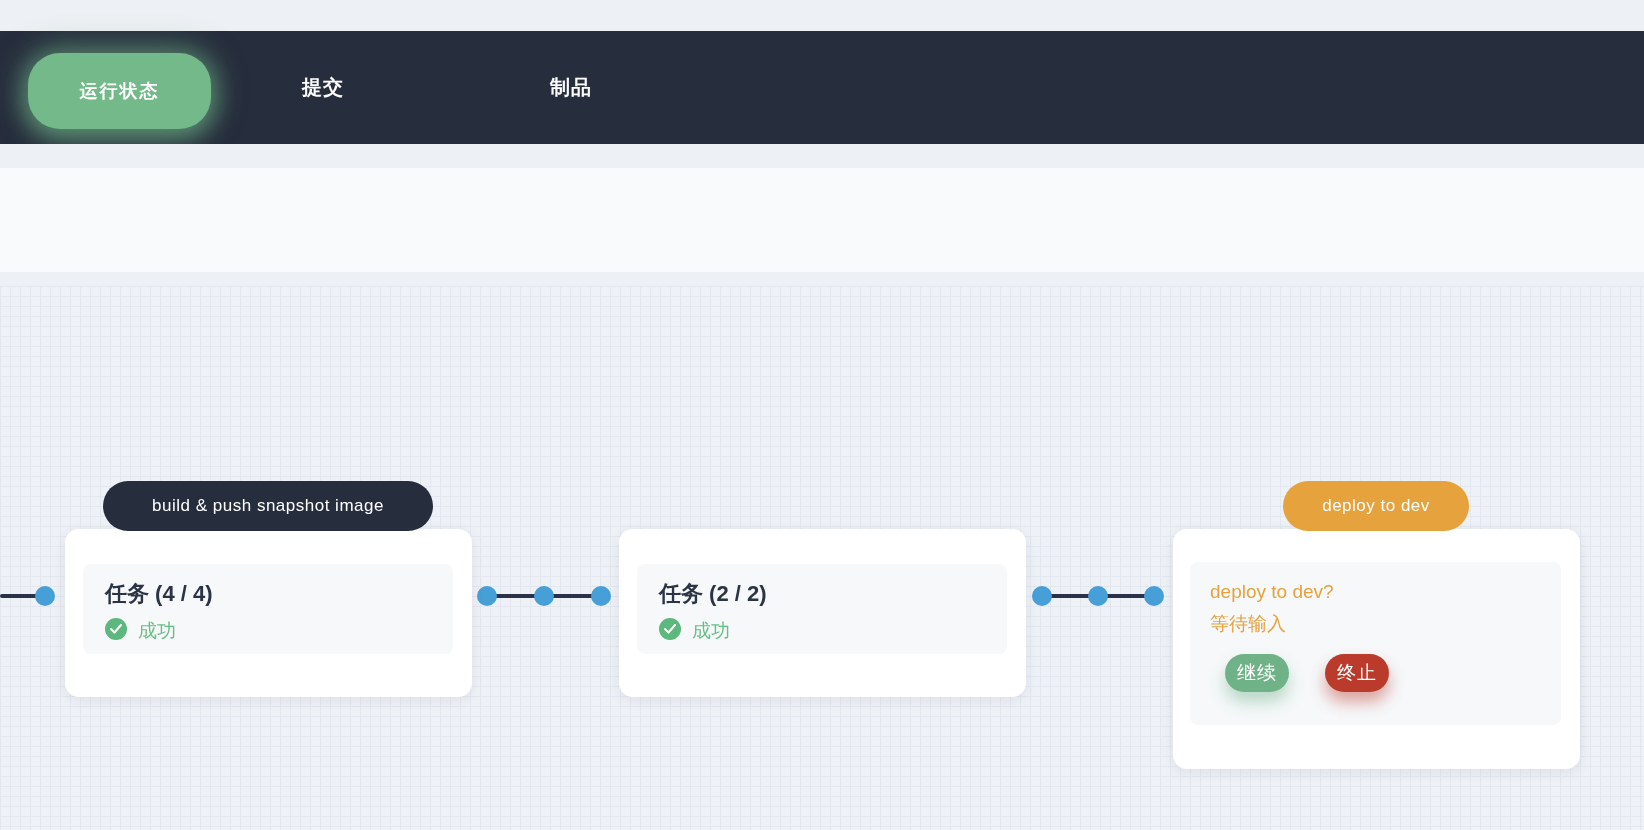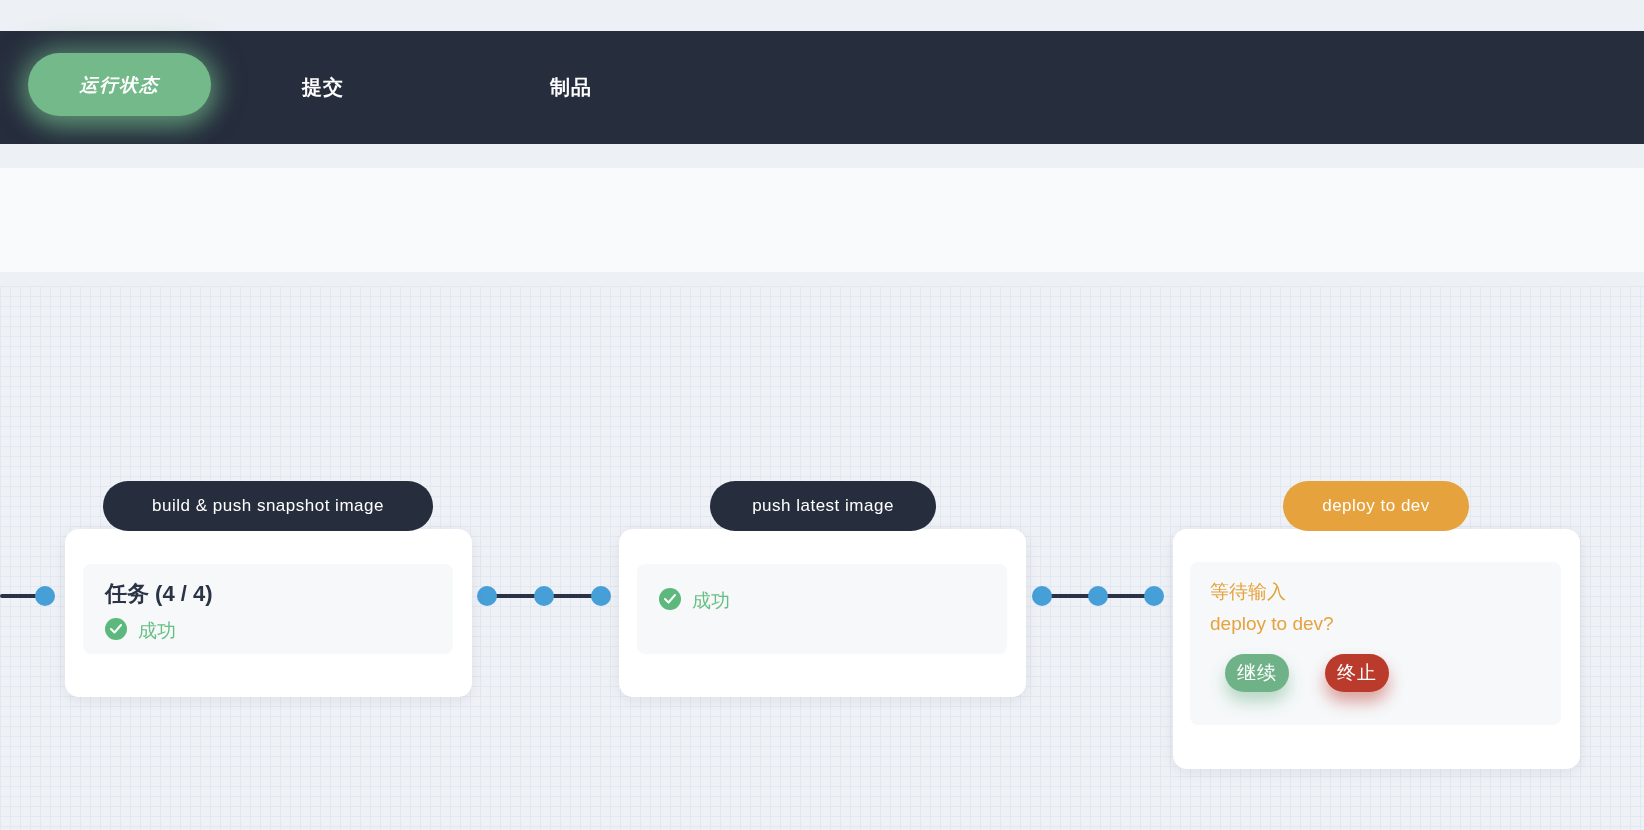--- a/index.html
+++ b/index.html
@@ -9,26 +9,25 @@
 
   
   .top-strip { position: absolute; left: 0; top: 0; width: 1644px; height: 31px; background: #edf0f4; }
   .navbar { position: absolute; left: 0; top: 31px; width: 1644px; height: 113px; background: #262d3d; display: flex; align-items: center; }
   .sub-strip { position: absolute; left: 0; top: 144px; width: 1644px; height: 24px; background: #edf0f4; }
   .white-band { position: absolute; left: 0; top: 168px; width: 1644px; height: 104px; background: #f9fafb; }
 
   
   .tab { color: #ffffff; font-size: 20px; font-weight: 600; letter-spacing: 1px; cursor: pointer; }
   .tab-active {
-    position: absolute; left: 28px; top: 22px; width: 183px; height: 63px;
+    position: absolute; left: 28px; top: 22px; width: 183px; height: 76px;
     background: #73b98a; border-radius: 32px;
     display: flex; align-items: center; justify-content: center;
     font-size: 18px; letter-spacing: 2px;
     box-shadow: 0 0 28px 6px rgba(115, 185, 138, 0.55), 0 10px 24px rgba(115, 185, 138, 0.45);
-    font-style: italic;
   }
   .tab-plain { position: absolute; top: 0; height: 113px; display: flex; align-items: center; }
   .tab-commit { left: 302px; }
   .tab-artifact { left: 510px; margin-left: 40px; }
 
   
   .canvas {
     position: absolute; left: 0; top: 286px; width: 1644px; height: 558px;
     background-color: #eef1f6;
     background-image:
@@ -133,39 +132,39 @@
           <span class="check-badge">
             <svg width="12" height="10" viewBox="0 0 12 10">
                 <polyline points="1,5 4.5,8.5 11,1" fill="none" stroke="#ffffff" stroke-width="2" stroke-linecap="round" stroke-linejoin="round"></polyline>
               </svg>
           </span>
           <span class="status-text">成功</span>
         </div>
       </div>
     </div>
 
-    <div class="stage-pill pill-dark pill-2">push latest image</div>
     <div class="stage-card card-2">
       <div class="task-panel">
+        <div class="task-title">任务 (2 / 2)</div>
         <div class="status-row">
           <span class="check-badge">
             <svg width="12" height="10" viewBox="0 0 12 10">
                 <polyline points="1,5 4.5,8.5 11,1" fill="none" stroke="#ffffff" stroke-width="2" stroke-linecap="round" stroke-linejoin="round"></polyline>
               </svg>
           </span>
           <span class="status-text">成功</span>
         </div>
       </div>
     </div>
 
     <div class="stage-pill pill-warn pill-3">deploy to dev</div>
     <div class="stage-card card-3">
       <div class="prompt-panel">
+        <div class="prompt-line">deploy to dev?</div>
         <div class="prompt-line">等待输入</div>
-        <div class="prompt-line">deploy to dev?</div>
         <div class="prompt-actions">
           <button class="btn btn-continue">继续</button>
           <button class="btn btn-abort">终止</button>
         </div>
       </div>
     </div>
 
   </div>
 </div>
 

